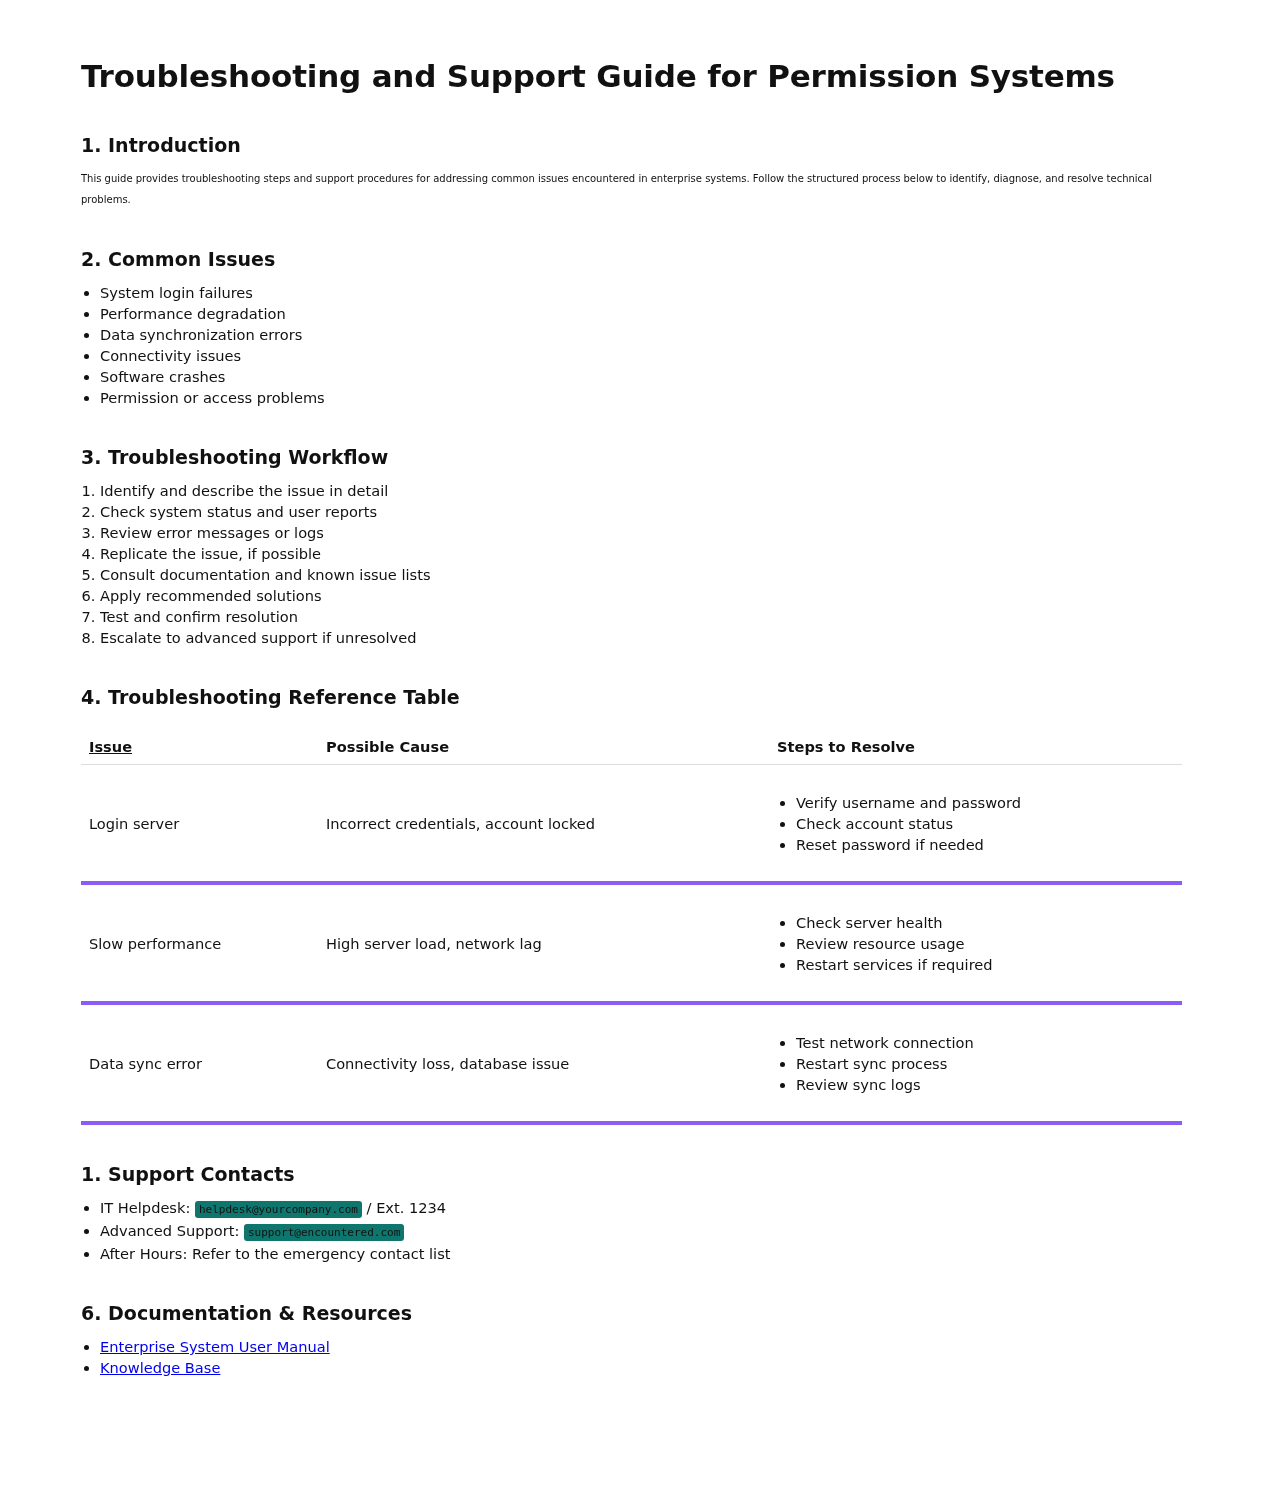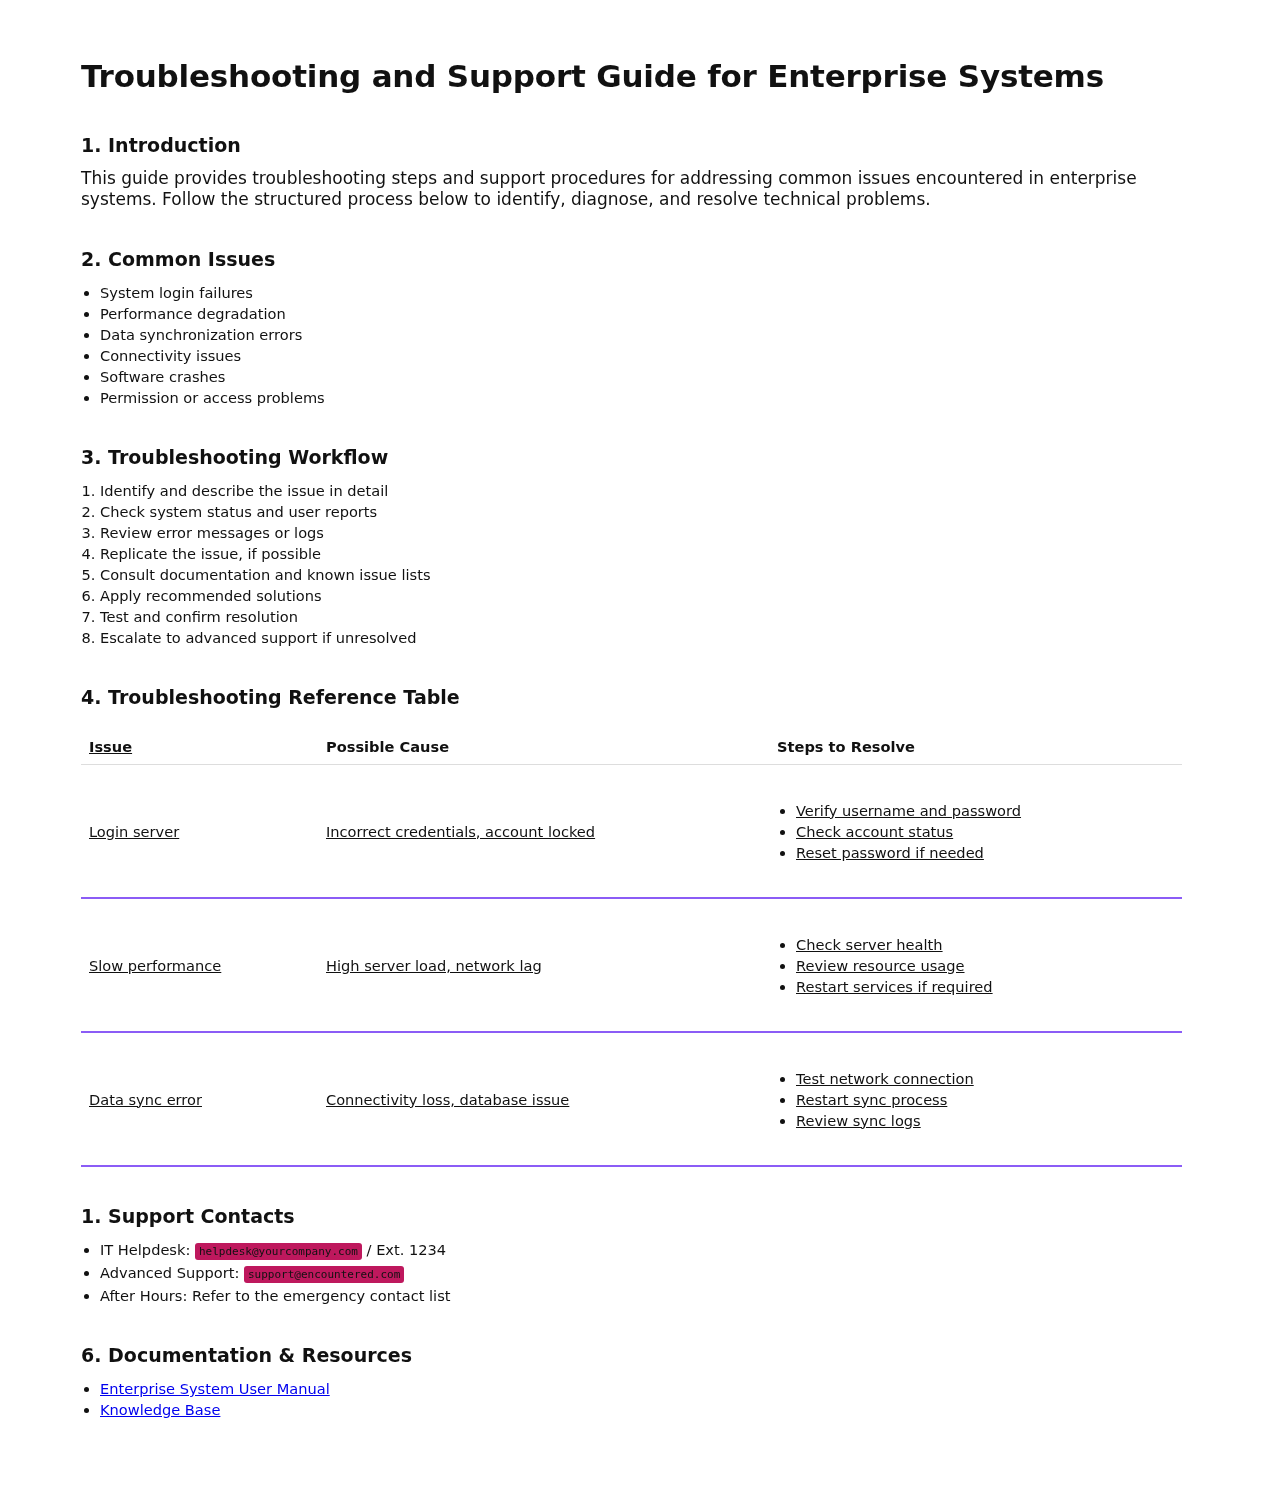--- a/index.html
+++ b/index.html
@@ -21,62 +21,61 @@
       margin: 0 0 36px 0;
       line-height: 40px;
       letter-spacing: -0.2px;
     }
     h2 {
       font-size: 19px;
       font-weight: 600;
       margin: 0 0 10px 0;
       line-height: 26px;
     }
-    p { margin: 0 0 53px 0; font-size: 17px; }
+    p { margin: 0 0 53px 0; font-size: 10px; }
     section { margin-bottom: 36px; }
     ul, ol { margin: 0; padding-left: 19px; font-size: 14.6px; }
     ul li, ol li { line-height: 21px; }
     ul { list-style: disc; }
     code {
       font-family: "DejaVu Sans Mono", "Liberation Mono", monospace;
       font-size: 11px;
-      background: #be185d;
+      background: #0f766e;
       padding: 2px 4px;
       border-radius: 3px;
     }
     a { color: #1a0dab; text-decoration: underline; color: #0000ee; }
     table {
       width: 100%;
       border-collapse: collapse;
       margin-top: 20px;
       font-size: 14.6px;
     }
     th {
       text-align: left;
       font-weight: 600;
       padding: 6px 8px 7px 8px;
       border-bottom: 1px solid #dddddd;
     }
     td {
-      padding: 16px 8px;
+      padding: 8px 8px;
       height: 100px;
-      border-bottom: 2px solid #8b5cf6;
+      border-bottom: 4px solid #8b5cf6;
       vertical-align: middle;
-      text-decoration: underline;
     }
     td ul { padding-left: 19px; }
     .col-issue { width: 221px; text-decoration: underline; }
     .col-cause { width: 435px; }
   </style>
 </head>
 <body>
 
 <div class="page">
 
-  <h1>Troubleshooting and Support Guide for Enterprise Systems</h1>
+  <h1>Troubleshooting and Support Guide for Permission Systems</h1>
 
   <section>
     <h2>1. Introduction</h2>
     <p style="margin-bottom:0">This guide provides troubleshooting steps and support procedures for addressing common issues encountered in enterprise systems. Follow the structured process below to identify, diagnose, and resolve technical problems.</p>
   </section>
 
   <section>
     <h2>2. Common Issues</h2>
     <ul>
       <li>System login failures</li>

